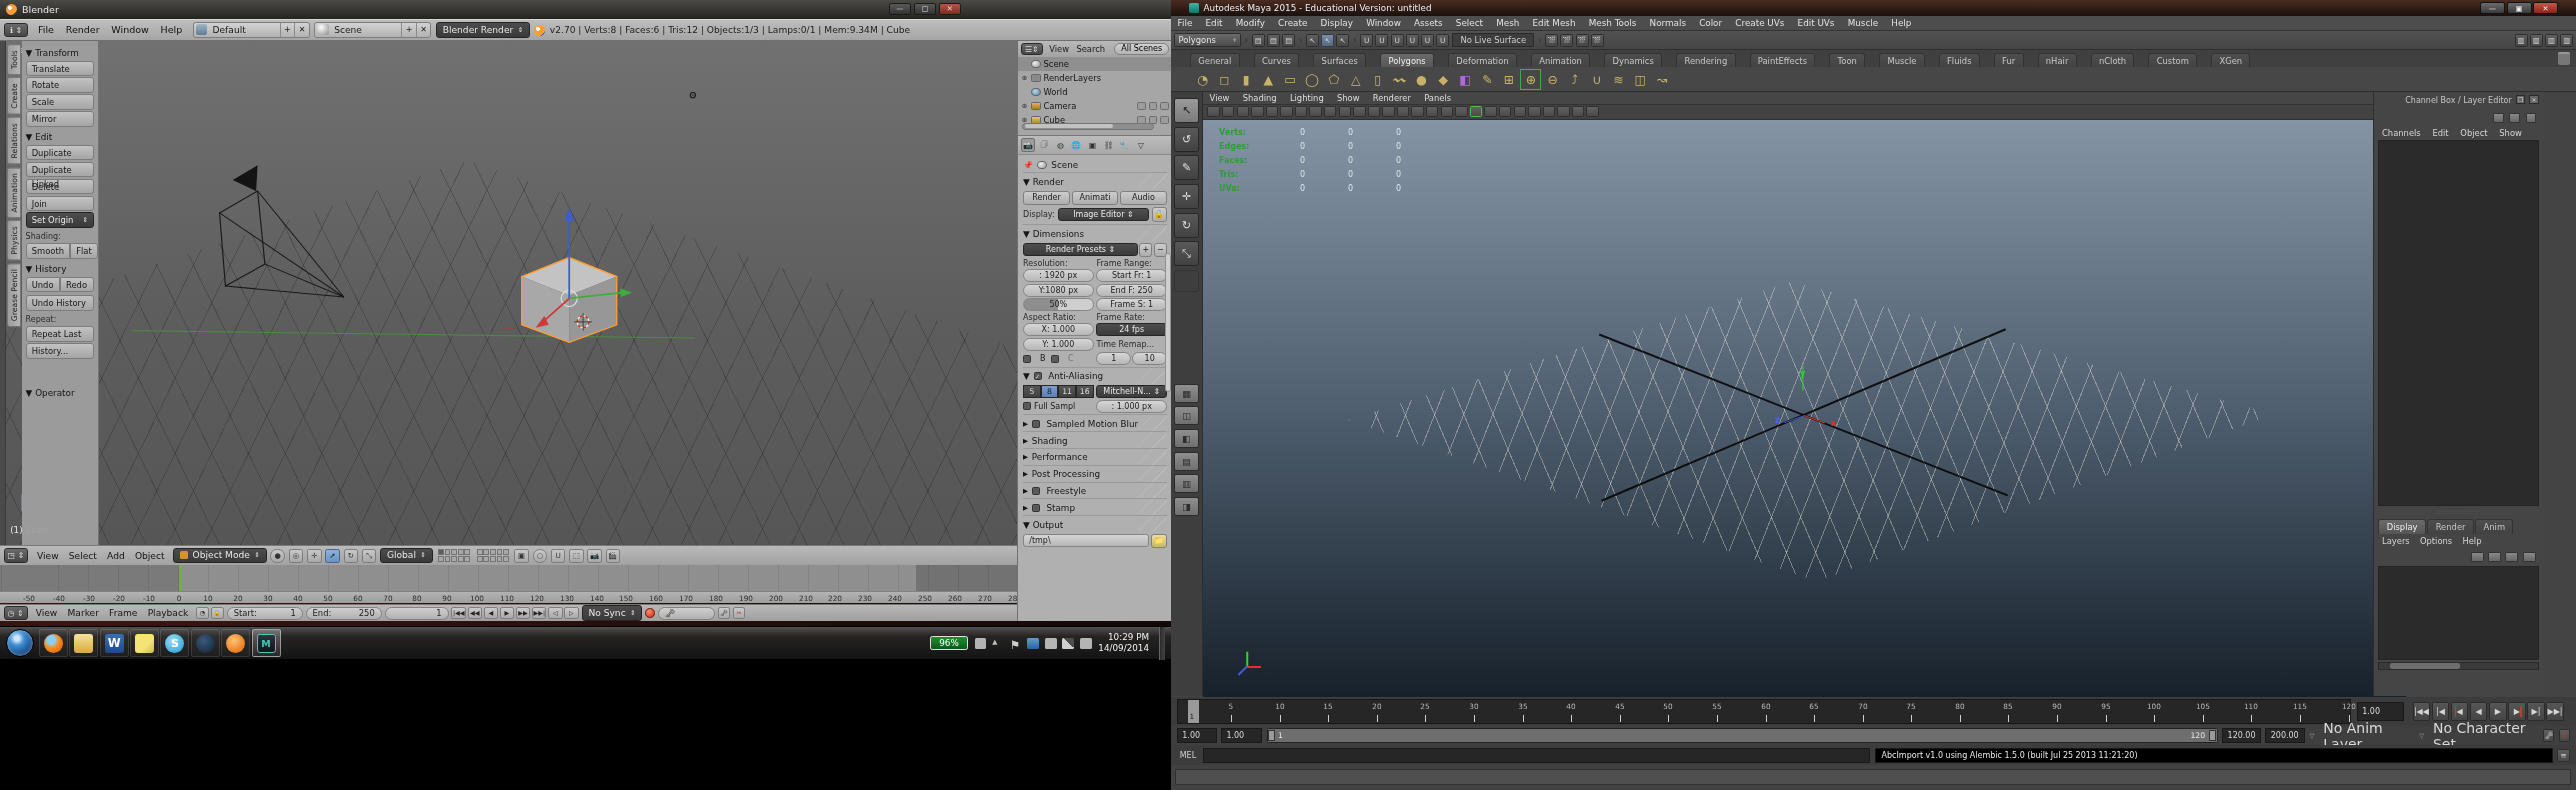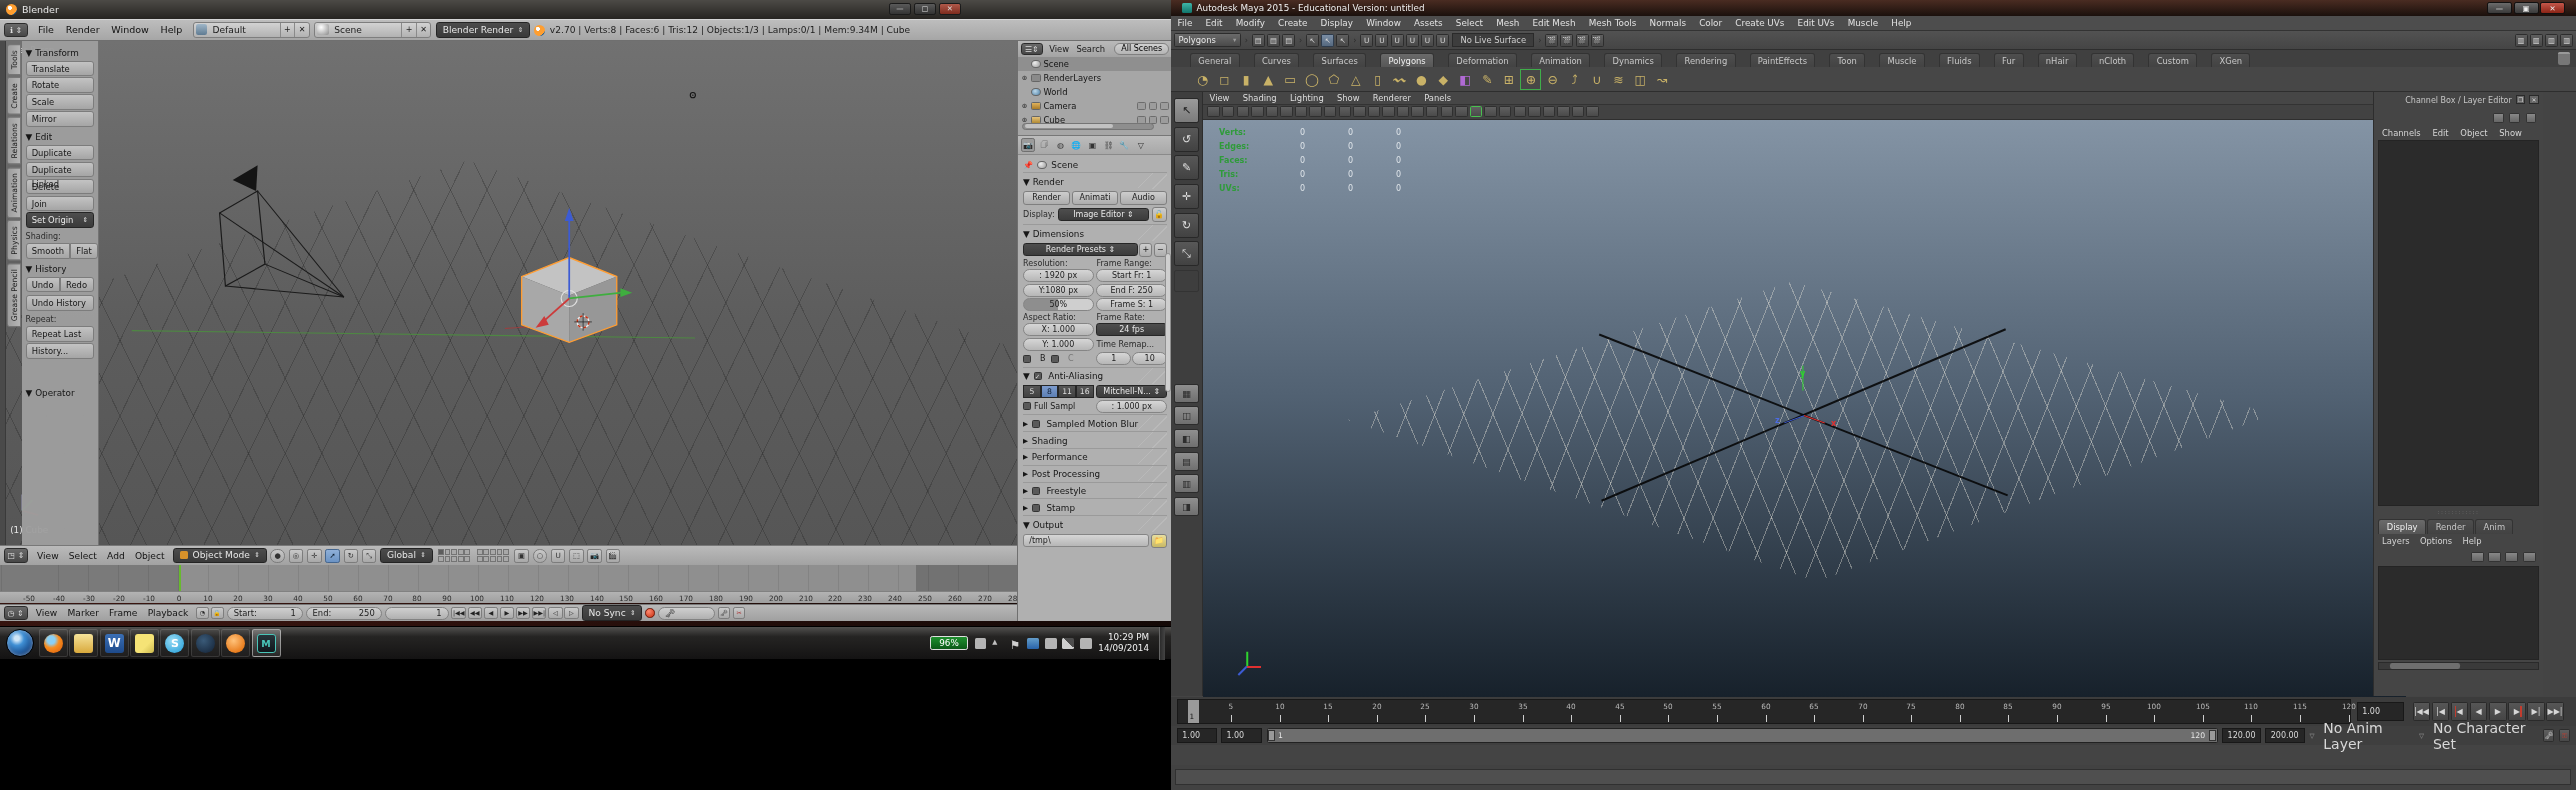--- a/index.html
+++ b/index.html
@@ -97,21 +97,21 @@
 .ticon{width:29px;height:28px;margin:0 0.7px;border:0.7px solid rgba(255,255,255,.12);border-radius:2.2px;background:rgba(255,255,255,.04);display:flex;align-items:center;justify-content:center;position:relative}
 .ticon .g{width:19px;height:19px;border-radius:2.9px}
 .ticon.active{background:linear-gradient(rgba(255,255,255,.28),rgba(255,255,255,.08));border-color:rgba(255,255,255,.45)}
 #tray{margin-left:auto;display:flex;align-items:center;gap:6.6px;padding-right:4.4px;color:#eee}
 #batt{min-width:38px;height:14.6px;background:linear-gradient(#1f8f2f,#0c5a18);border:1.5px solid #dfdfdf;border-radius:2.2px;color:#fff;font-size:8.8px;display:flex;align-items:center;justify-content:center}
 .trico{width:11.7px;height:11px;background:#cfcfcf;border-radius:1.5px;opacity:.85}
 #clock{text-align:right;font-size:8.8px;line-height:1.25;color:#f2f2f2;padding-right:2.9px}
 #showdesk{width:6.6px;height:33px;border-left:0.7px solid #666;background:linear-gradient(90deg,#2c2c2c,#444)}
 
 #maya{left:1171px;top:0;width:1405px;height:790px;background:#444}
-#my-title{left:0;top:0;width:1405px;height:16px;background:linear-gradient(#4a2c22,#1a100c);color:#efefef;font-size:8.8px;display:flex;align-items:center;gap:4.4px;padding:0 11px}
+#my-title{left:0;top:0;width:1405px;height:16px;background:linear-gradient(#4a2c22,#1a100c);color:#efefef;font-size:8.8px;display:flex;align-items:center;gap:4.4px;padding:0 18px}
 .mico{width:10.2px;height:10.2px;background:linear-gradient(#3fb5a8,#11756b);border-radius:1.5px}
 #my-wbtns{margin-left:auto;display:flex;gap:1.5px}
 .mwb{width:25px;height:12.4px;background:linear-gradient(#6b6b6b,#3a3a3a);border:0.7px solid #111;border-radius:2.2px;color:#eee;font-size:7.3px;text-align:center;line-height:11px}
 .mwb.close{background:linear-gradient(#c4574a,#8c2416)}
 #my-menubar{left:0;top:16px;width:1405px;height:14.6px;background:#4d4d4d;border-bottom:0.7px solid #333;display:flex;align-items:center}
 .mmenu{font-size:8.8px;color:#e2e2e2;padding:0 6.6px;line-height:14.6px}
 #my-status{left:0;top:31px;width:1405px;height:19px;background:linear-gradient(#525252,#454545);border-bottom:0.7px solid #2e2e2e;display:flex;align-items:center;gap:2.9px;padding:0 2.9px}
 #my-mode{width:67px;height:14.6px;background:linear-gradient(#6a6a6a,#4a4a4a);border:0.7px solid #2c2c2c;border-radius:1.5px;color:#e8e8e8;font-size:8.4px;display:flex;align-items:center;justify-content:space-between;padding:0 3.7px}
 .sic{width:13px;height:13px;background:linear-gradient(#5f5f5f,#484848);border:0.7px solid #2d2d2d;border-radius:1.5px;color:#d8d8d8;font-size:7.3px;display:flex;align-items:center;justify-content:center}
 .sic.act{background:linear-gradient(#7b8ea5,#55687e);border-color:#2d3c4e}
@@ -1022,18 +1022,24 @@
       </span>
       <span class="mfld" style="width:42px">120.00</span>
       <span class="mfld" style="width:45px">200.00</span>
       <span class="darr">▽</span>
       <span class="ddl">No Anim Layer</span>
       <span class="darr">▽</span>
       <span class="ddl">No Character Set</span>
       <span class="sic">🗝</span>
       <span class="sic" style="color:#c23c2e">⚿</span>
     </div>
+    <div id="my-cmdrow" class="abs">
+      <span id="mel-label">MEL</span>
+      <span id="mel-input"></span>
+      <span id="mel-output">AbcImport v1.0 using Alembic 1.5.0 (built Jul 25 2013 11:21:20)</span>
+      <span class="sic">≡</span>
+    </div>
     <div id="my-helprow" class="abs">
       <div id="my-helpbar"></div>
     </div>
   </div>
 </div>
 
 
 </body></html>

